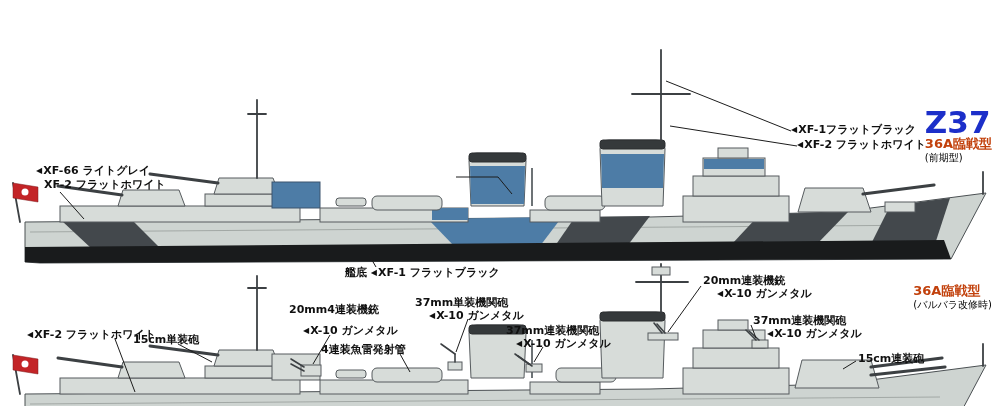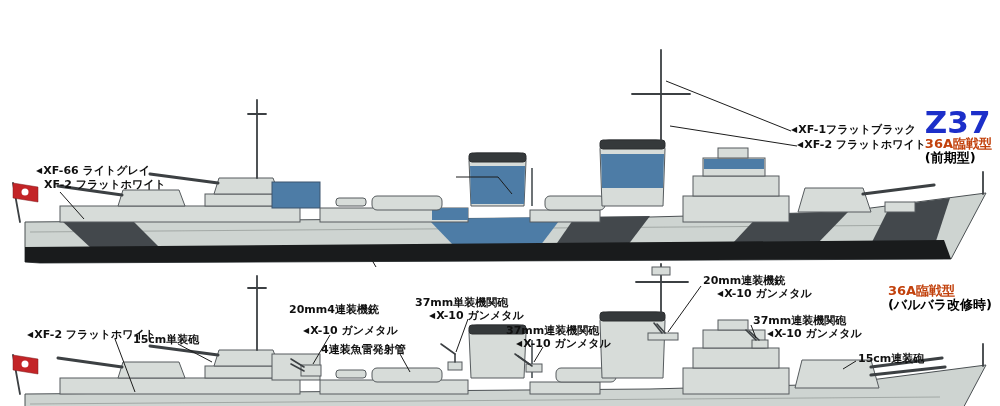--- a/index.html
+++ b/index.html
@@ -28,21 +28,21 @@
   
   .callout{
     position:absolute;font-size:11px;font-weight:bold;color:#101010;
     white-space:nowrap;line-height:12px;letter-spacing:0;
   }
   .arw{font-size:8px;position:relative;top:-1px;margin-right:1px;}
   
   .ship-title{position:absolute;right:8px;text-align:left;}
   .title-main{font-size:31px;font-weight:bold;color:#1c2fc9;line-height:29px;}
   .title-sub{font-size:13px;font-weight:bold;color:#c2410c;line-height:14px;}
-  .title-var{font-size:13px;font-weight:bold;color:#000;line-height:13px;}
+  .title-var{font-size:10px;font-weight:normal;color:#000;line-height:13px;}
 </style>
 </head>
 <body>
 
 <div class="stage">
 
   <svg width="1000" height="406" viewBox="0 0 1000 406">
 
     <g>
       <line x1="20" y1="186" x2="13" y2="147" class="mast"></line>
@@ -193,20 +193,23 @@
   </div>
   <div class="callout" style="left:797px;top:103px">
     <span class="arw">◀</span><span>XF-2 フラットホワイト</span>
   </div>
   <div class="callout" style="left:36px;top:129px">
     <span class="arw">◀</span><span>XF-66 ライトグレイ</span>
   </div>
   <div class="callout" style="left:44px;top:143px">
     <span>XF-2 フラットホワイト</span>
   </div>
+  <div class="callout" style="left:345px;top:231px">
+    <span>艦底 </span><span class="arw">◀</span><span>XF-1 フラットブラック</span>
+  </div>
 
   <div class="callout" style="left:27px;top:293px">
     <span class="arw">◀</span><span>XF-2 フラットホワイト</span>
   </div>
   <div class="callout" style="left:133px;top:298px">
     <span>15cm単装砲</span>
   </div>
   <div class="callout" style="left:289px;top:268px">
     <span>20mm4連装機銃</span>
   </div>

